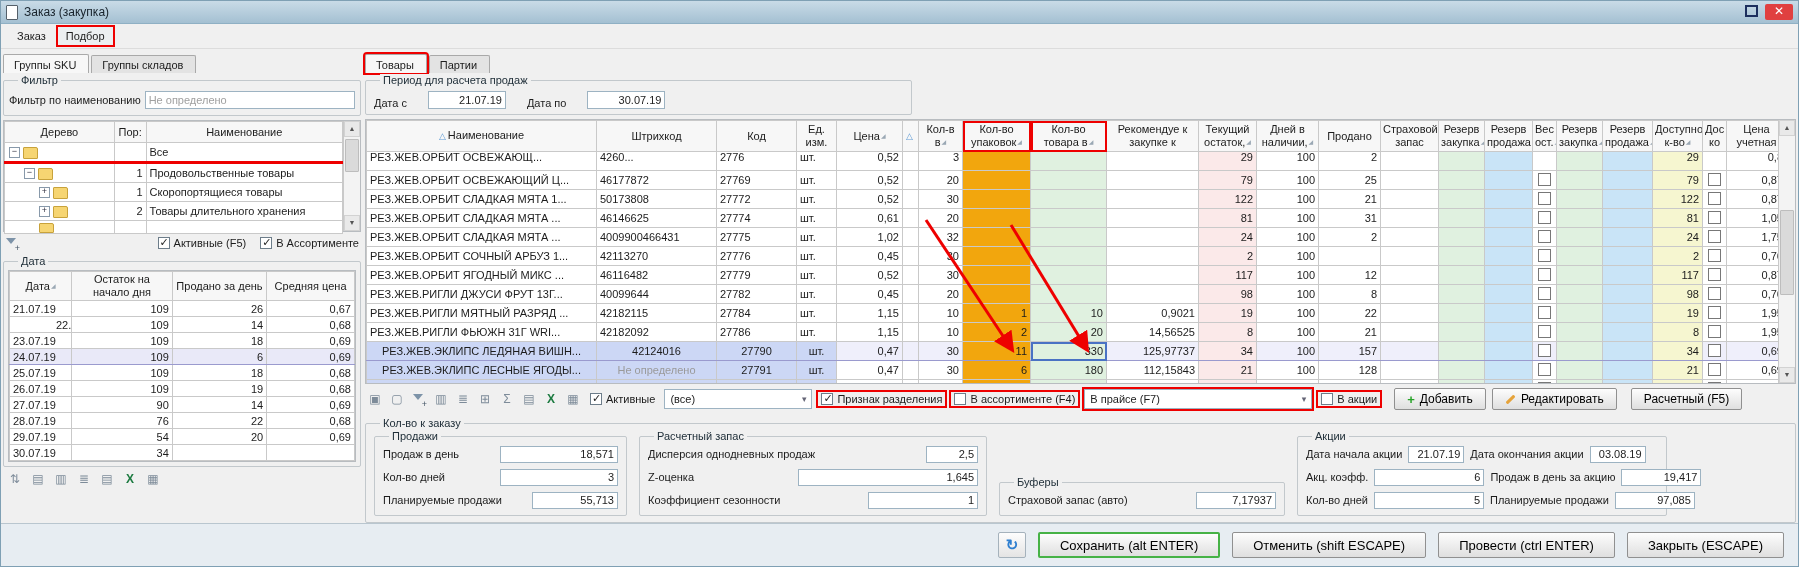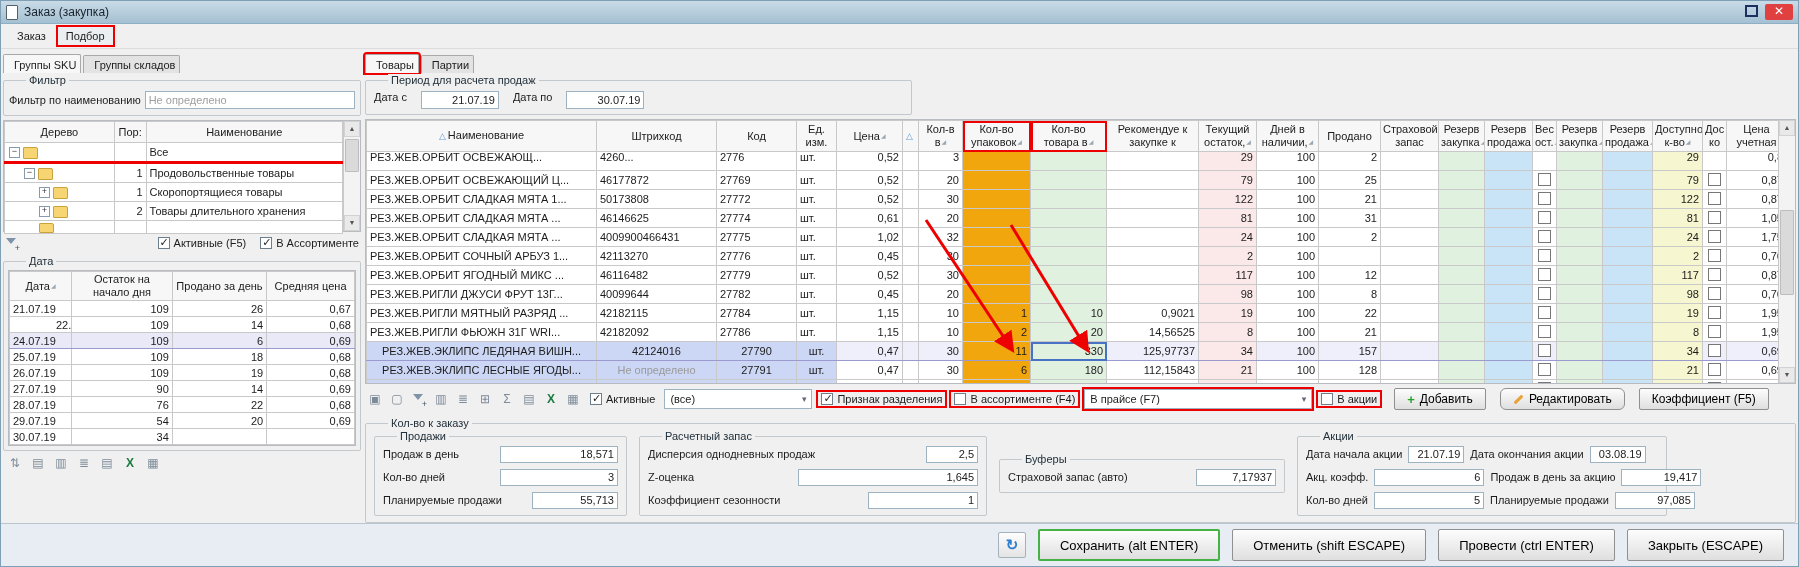--- a/index.html
+++ b/index.html
@@ -18,25 +18,25 @@
   .menu-item{padding:3px 8px;}
   .menu-item.active{background:#eceff1;}
   .ann{outline:2px solid #ee0000;outline-offset:0;}
   th.ann{outline-offset:-2px;}
   
   .content{flex:1;display:flex;gap:4px;padding:3px 2px 0 2px;min-height:0;}
   .left-panel{width:358px;flex:0 0 358px;display:flex;flex-direction:column;min-height:0;}
   .right-panel{flex:1;min-width:0;display:flex;flex-direction:column;}
   
   .tabs{display:flex;height:21px;flex:0 0 21px;align-items:flex-end;}
-  .tab{padding:3px 4px 2px 10px;border:1px solid #a9a9a9;border-bottom:none;background:#e3e3e3;border-radius:2px 2px 0 0;margin-right:2px;position:relative;}
+  .tab{padding:3px 12px 2px 10px;border:1px solid #a9a9a9;border-bottom:none;background:#e3e3e3;border-radius:2px 2px 0 0;margin-right:2px;position:relative;}
   .tab.active{background:#f7f7f7;padding-top:4px;}
   
   .groupbox{border:1px solid #c2c8cc;border-radius:2px;position:relative;margin-top:7px;background:#f0f0f0;}
-  .gb-legend{position:absolute;top:-7px;left:22px;background:#f0f0f0;padding:0 3px;color:#21303a;}
+  .gb-legend{position:absolute;top:-7px;left:14px;background:#f0f0f0;padding:0 3px;color:#21303a;}
   
   .tb-input{background:#fff;border:1px solid #9db3c2;height:18px;box-sizing:border-box;padding:0 3px;font:inherit;color:#222;}
   .tb-input::placeholder{color:#a0a0a0;}
   .num-input{background:#fff;border:1px solid #9db3c2;height:17px;box-sizing:border-box;padding:0 3px;font:inherit;text-align:right;color:#222;}
   
   table{border-collapse:collapse;table-layout:fixed;background:#fff;}
   th,td{border:1px solid #c9c9c9;padding:0 3px;overflow:hidden;white-space:nowrap;font-weight:normal;}
   th{background:#f7f7f7;text-align:center;white-space:normal;line-height:13px;vertical-align:middle;}
   td{height:18px;}
   .r{text-align:right}.c{text-align:center}
@@ -69,21 +69,21 @@
   .funnel::after{content:"+";position:absolute;right:-1px;bottom:-3px;font-size:9px;color:#456;}
   
   .left-checks{display:flex;align-items:center;gap:14px;padding:4px 2px;}
   
   .date-body{border:1px solid #b8bcc0;background:#fff;}
   tr.selected-date td{background:#e9e9f8;border-top:1px solid #9a9ace;border-bottom:1px solid #9a9ace;}
   
   .icon-row{display:flex;align-items:center;gap:7px;padding:4px 4px;}
   .tbi{width:16px;height:16px;display:flex;align-items:center;justify-content:center;font-size:12px;color:#7d8b99;}
   
-  .period-inner{display:flex;align-items:flex-start;gap:14px;padding:10px 8px 5px 8px;}
+  .period-inner{display:flex;align-items:flex-end;gap:21px;padding:10px 8px 5px 8px;}
   
   .prod-zone{position:relative;margin-top:4px;display:flex;border:1px solid #b8bcc0;background:#fff;height:287px;overflow:hidden;}
   .prod-clip{flex:1;overflow:hidden;}
   #prod-table{width:1420px;}
   #prod-table th{height:30px;font-size:11px;padding:0 2px;}
   #prod-table td{height:18px;font-size:11px;}
   tr.partial-prod td{height:6px;padding:0 3px;}
   tr.partial-prod .clip{display:block;margin-top:-8px;}
   .sort-asc{color:#5f9bd5;font-size:9px;margin-right:2px;}
   .mini-sort{color:#9aa8b4;font-size:6px;vertical-align:bottom;margin-left:1px;}
@@ -99,29 +99,29 @@
   .arrows-svg{position:absolute;left:0;top:0;pointer-events:none;}
   
   .prod-toolbar{display:flex;align-items:center;gap:6px;padding:3px 2px;height:24px;flex:0 0 24px;}
   .dropdown{display:flex;align-items:center;background:#fff;border:1px solid #9db3c2;height:20px;box-sizing:border-box;padding:0 5px;justify-content:space-between;}
   .dd-arrow{color:#667;font-size:9px;}
   .dd-arrow::after{content:"▾";}
   .btn{height:22px;padding:0 12px;background:linear-gradient(#fdfdfd,#dfdfdf);border:1px solid #909090;border-radius:2px;font-size:12px;display:inline-flex;align-items:center;gap:5px;box-sizing:border-box;}
   .plus-g{color:#27a327;font-weight:bold;font-size:13px;}
   .pencil{display:inline-block;width:11px;height:3px;background:#e6a33a;transform:rotate(-45deg);border-radius:1px;}
   
-  .order-inner{display:flex;gap:12px;padding:12px 8px 6px 8px;align-items:center;}
+  .order-inner{display:flex;gap:12px;padding:12px 8px 6px 8px;align-items:flex-end;}
   .sub-group{border:1px solid #c2c8cc;border-radius:2px;position:relative;padding:8px 8px 6px 8px;display:flex;flex-direction:column;gap:5px;background:#f0f0f0;}
   .frow{display:flex;align-items:center;justify-content:space-between;gap:14px;height:18px;}
   .frow2{display:flex;align-items:center;gap:6px;height:18px;}
   .frow2 .lbl{white-space:nowrap;}
   
   .footerbar{height:42px;flex:0 0 42px;background:#e7edf2;border-top:1px solid #b9c6cf;display:flex;align-items:center;justify-content:flex-end;gap:12px;padding:0 14px;}
   .refresh-btn{width:26px;height:24px;display:flex;align-items:center;justify-content:center;background:linear-gradient(#fdfdfd,#e4e4e4);border:1px solid #a5b2bc;border-radius:2px;color:#2f7fd0;font-size:15px;font-weight:bold;}
-  .footer-btn{height:32px;padding:0 20px;font-size:13px;}
+  .footer-btn{height:26px;padding:0 20px;font-size:13px;}
   .footer-btn.save{border:2px solid #46b246;}
 </style>
 </head>
 <body>
 
 <div class="window">
   <div class="titlebar">
     <span class="doc-icon"></span>
     <span class="title-text">Заказ (закупка)</span>
     <span class="win-btns">
@@ -240,20 +240,26 @@
                   <td style="height: 15px;">21.07.19</td>
                   <td class="r" style="height: 15px;">109</td>
                   <td class="r" style="height: 15px;">26</td>
                   <td class="r" style="height: 15px;">0,67</td>
                 </tr>
                 <tr>
                   <td style="height: 15px; padding-left: 46px;">22.07.19</td>
                   <td class="r" style="height: 15px;">109</td>
                   <td class="r" style="height: 15px;">14</td>
                   <td class="r" style="height: 15px;">0,68</td>
+                </tr>
+                <tr>
+                  <td style="height: 15px;">23.07.19</td>
+                  <td class="r" style="height: 15px;">109</td>
+                  <td class="r" style="height: 15px;">18</td>
+                  <td class="r" style="height: 15px;">0,69</td>
                 </tr>
                 <tr class="selected-date">
                   <td style="height: 15px;">24.07.19</td>
                   <td class="r" style="height: 15px;">109</td>
                   <td class="r" style="height: 15px;">6</td>
                   <td class="r" style="height: 15px;">0,69</td>
                 </tr>
                 <tr>
                   <td style="height: 15px;">25.07.19</td>
                   <td class="r" style="height: 15px;">109</td>
@@ -784,22 +790,22 @@
           </label>
           <div class="dropdown ann" style="width: 228px;">
             <span>В прайсе (F7)</span>
             <span class="dd-arrow"></span>
           </div>
           <label class="cbx ann" style="padding: 1px 3px;">
             <span class="cb"></span>
             <span>В акции</span>
           </label>
           <button class="btn" style="margin-left: 8px;"><span class="plus-g">+</span>Добавить</button>
-          <button class="btn" style="margin-left: 8px; border-radius: 6px;"><span class="pencil"></span>Редактировать</button>
-          <button class="btn" style="margin-left: 8px;">Коэффициент (F5)</button>
+          <button class="btn" style="margin-left: 0;"><span class="pencil"></span>Редактировать</button>
+          <button class="btn" style="margin-left: 8px;">Расчетный (F5)</button>
         </div>
 
       <div class="groupbox" style="margin-top:9px;">
         <span class="gb-legend">Кол-во к заказу</span>
         <div class="order-inner" id="order-inner">
             <div class="sub-group" style="width: 235px;">
               <span class="gb-legend">Продажи</span>
               <div class="frow">
                 <span class="lbl">Продаж в день</span>
                 <input class="num-input" readonly="" value="18,571" style="width: 118px;">

